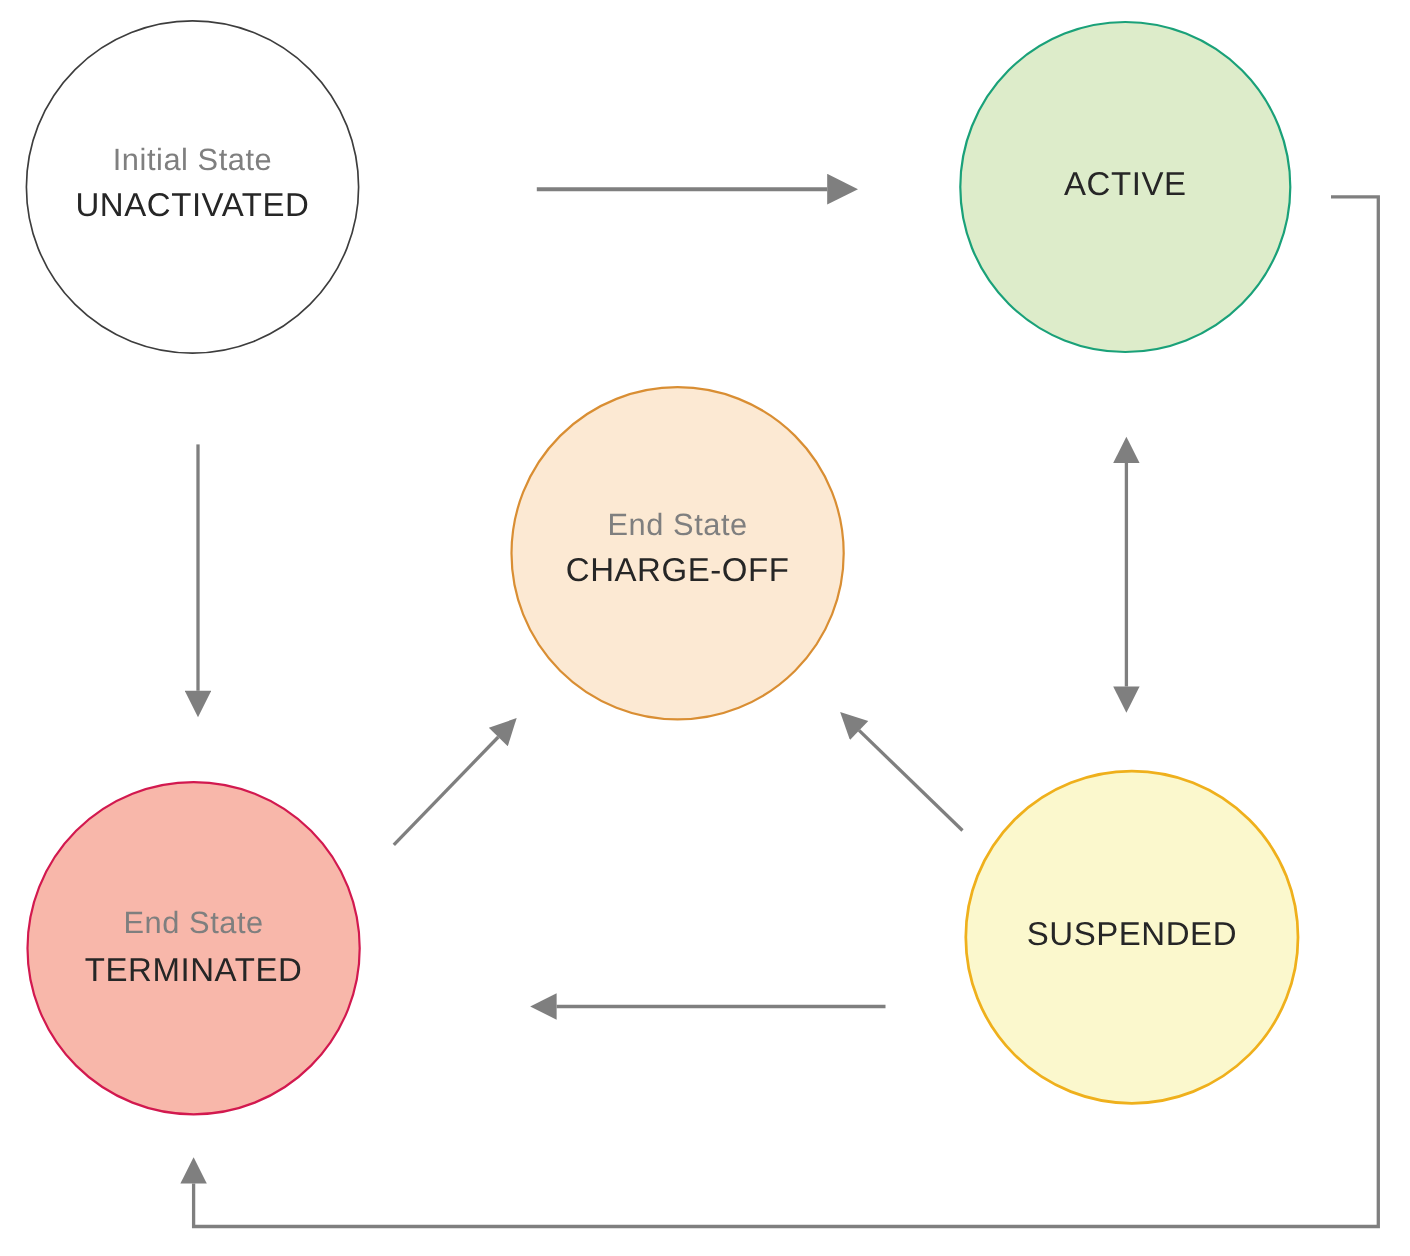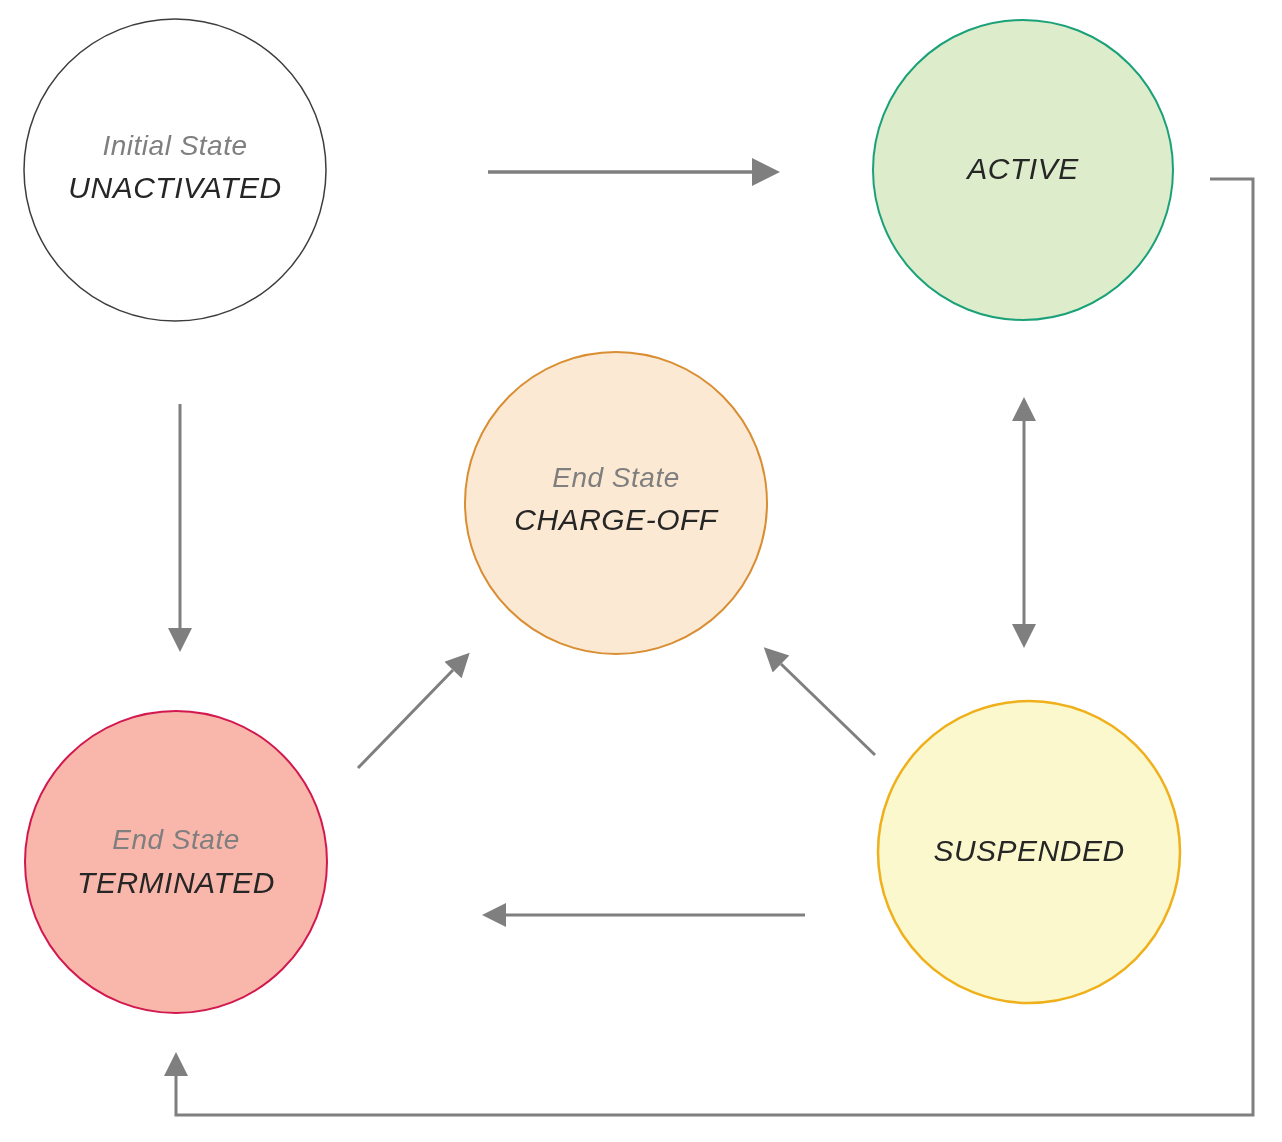--- a/index.html
+++ b/index.html
@@ -6,21 +6,20 @@
     margin: 0;
     padding: 0;
     background: #ffffff;
   }
   .canvas-wrap {
     width: 1282px;
     height: 1142px;
     position: relative;
     background: #ffffff;
     font-family: "Liberation Sans", sans-serif;
-    font-style: italic;
   }
   svg text {
     font-family: "Liberation Sans", sans-serif;
   }
   .node-sublabel {
     font-size: 28px;
     letter-spacing: 0.5px;
   }
   .node-label {
     font-size: 30px;

